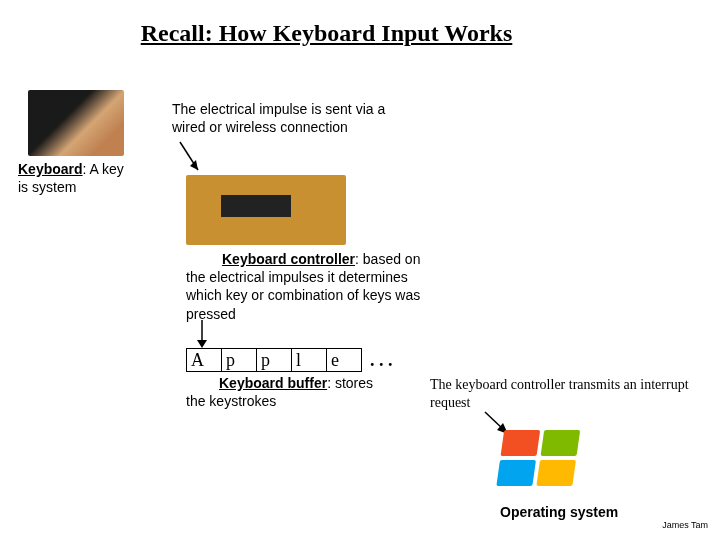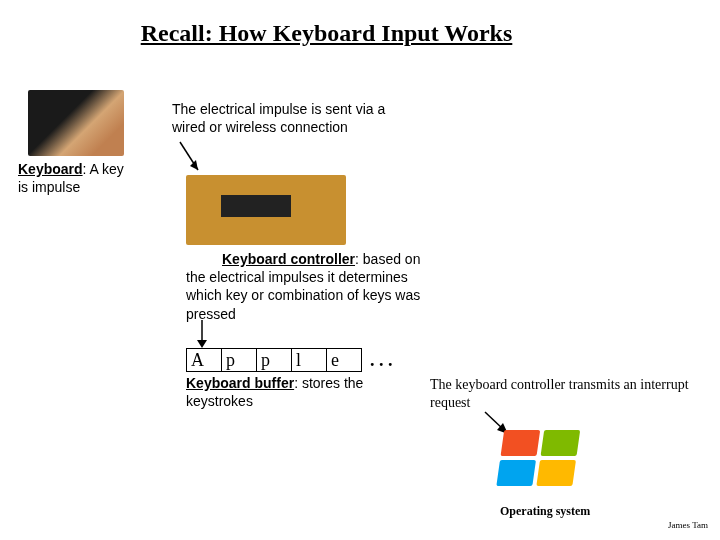--- a/index.html
+++ b/index.html
@@ -110,21 +110,21 @@
     align-self: center;
   }
   .buffer-caption {
     position: absolute;
     top: 374px;
     left: 186px;
     width: 210px;
     font-size: 14px;
     line-height: 1.3;
   }
-  .buffer-caption b { text-decoration: underline; }
+  .buffer-caption b { text-decoration: underline; margin-left: 33px; }
   .interrupt-text {
     position: absolute;
     top: 376px;
     left: 430px;
     width: 260px;
     font-size: 14px;
     line-height: 1.3;
     font-family: Liberation Serif, serif;
   }
   .arrow3 {
@@ -147,41 +147,40 @@
   }
   .win-q { position: absolute; width: 36px; height: 26px; border-radius: 2px; }
   .wq1 { top: 0; left: 0; background: #f25022; }
   .wq2 { top: 0; left: 40px; background: #7fba00; }
   .wq3 { top: 30px; left: 0; background: #00a4ef; }
   .wq4 { top: 30px; left: 40px; background: #ffb900; }
   .os-caption {
     position: absolute;
     top: 504px;
     left: 500px;
-    font-size: 12px;
+    font-size: 14px;
     font-weight: bold;
-    font-family: Liberation Serif, serif;
   }
   .author {
     position: absolute;
     bottom: 10px;
     right: 12px;
     font-size: 9px;
-    font-family: Liberation Serif, serif;
+    font-family: Liberation Sans, sans-serif;
   }
 </style>
 </head>
 <body>
 
 <div class="title">Recall: How Keyboard Input Works</div>
 
 <div class="hand-img"></div>
 
 <div class="keyboard-caption">
-  <b>Keyboard</b><span>: A key is impulse</span>
+  <b>Keyboard</b><span>: A key is system</span>
 </div>
 
 <div class="impulse-text">The electrical impulse is sent via a wired or wireless connection</div>
 
 <svg class="arrow1" width="40" height="40">
   <line x1="10" y1="2" x2="28" y2="30" stroke="#000" stroke-width="1.5"></line>
   <polygon points="28,30 20,26 26,20" fill="#000"></polygon>
 </svg>
 
 <div class="pcb-img">

